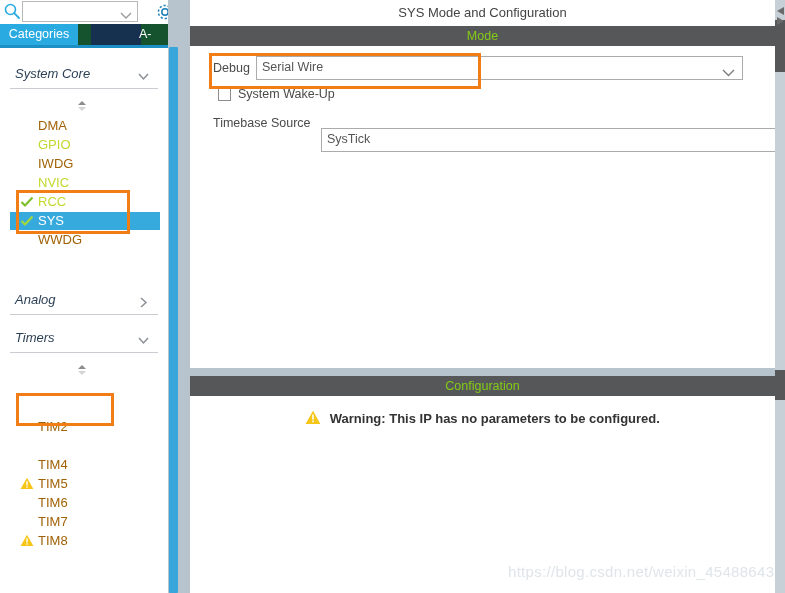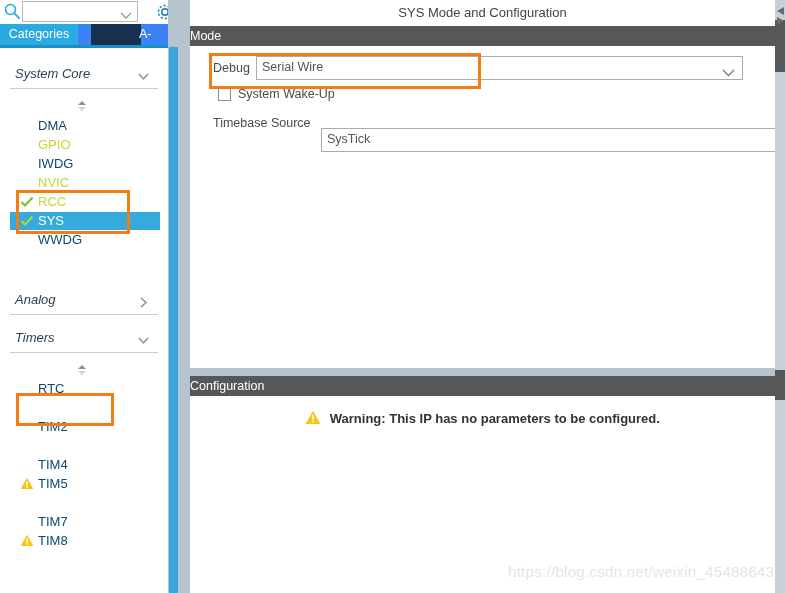--- a/index.html
+++ b/index.html
@@ -34,21 +34,21 @@
   .search-caret {
     position: absolute; right: 5px; top: 5px; width: 12px; height: 10px;
   }
   .gear-icon {
     position: absolute; left: 155px; top: 2px; width: 20px; height: 20px;
   }
 
   
   .tabs-band {
     position: absolute; left: 0; top: 24px; width: 168px; height: 21px;
-    background: #3b82f6;
+    background: #14532d;
   }
   .tab {
     position: absolute; top: 0; height: 21px; line-height: 21px;
     font-size: 12.5px; color: #ffffff; text-align: center; cursor: default;
   }
   .tab-categories { left: 0; width: 78px; background: #29abe2; }
   .tab-az { left: 91px; width: 50px; background: #16304f; padding-left: 48px; }
   .tabs-underline {
     position: absolute; left: 0; top: 45px; width: 168px; height: 3px;
     background: #1c8fc4;
@@ -83,21 +83,21 @@
   }
   .spinner {
     position: absolute; width: 16px; height: 12px;
   }
   .ip-item {
     position: absolute; left: 10px; width: 148px; height: 18px;
     font-size: 13px; color: #4d6076; cursor: default;
   }
   .ip-label { position: absolute; left: 28px; top: 1px; }
   .ip-green { color: #c3d82e; }
-  .ip-gray  { color: #0c4a6e; }
+  .ip-gray  { color: #a16207; }
   .ip-sel { background: #36a9dd; }
   .ip-sel .ip-label { color: #ffffff; }
   .chk {
     position: absolute; left: 10px; top: 3px; width: 14px; height: 12px;
   }
   .warn-tri {
     position: absolute; left: 10px; top: 2px; width: 14px; height: 13px;
   }
 
   
@@ -111,21 +111,21 @@
     position: absolute; left: 190px; top: 0; width: 585px; height: 593px;
     background: #ffffff;
   }
   .main-title {
     position: absolute; left: 0; top: 0; width: 585px; height: 26px;
     line-height: 26px; text-align: center; font-size: 13px; color: #444;
     background: #ffffff;
   }
   .section-bar {
     position: absolute; left: 0; width: 585px; height: 32px; line-height: 20px;
-    text-align: left; font-size: 12.5px; color: #ffffff; background: #555758;
+    text-align: center; font-size: 12.5px; color: #84cc16; background: #555758;
   }
   .bar-mode { top: 26px; }
   .mode-panel {
     position: absolute; left: 0; top: 46px; width: 585px; height: 322px;
     background: #ffffff;
   }
   .gap-h {
     position: absolute; left: 0; top: 368px; width: 585px; height: 8px;
     background: #b7c4cd;
   }
@@ -282,38 +282,38 @@
       </span>
     </div>
     <div class="group-rule" style="top:352px;"></div>
     <div class="spinner" style="left:74px; top:362px;">
       <svg width="16" height="12" viewBox="0 0 16 12">
         <polygon points="8,1 12,5 4,5" fill="#8d8d8d"></polygon>
         <polygon points="8,11 12,7 4,7" fill="#d3d3d3"></polygon>
       </svg>
     </div>
 
-    <div class="ip-item" style="top:380px;">
-      <span class="ip-label ip-gray">RTC</span>
-    </div>
     <div class="ip-item" style="top:418px;">
       <span class="ip-label ip-gray">TIM2</span>
     </div>
     <div class="ip-item" style="top:456px;">
       <span class="ip-label ip-gray">TIM4</span>
     </div>
     <div class="ip-item" style="top:475px;">
       <span class="warn-tri">
         <svg width="14" height="13" viewBox="0 0 14 13">
           <polygon points="7,0.8 13.4,12 0.6,12" fill="#f5c518"></polygon>
           <rect x="6.3" y="4.2" width="1.4" height="4.3" fill="#ffffff"></rect>
           <rect x="6.3" y="9.3" width="1.4" height="1.4" fill="#ffffff"></rect>
         </svg>
       </span>
       <span class="ip-label ip-gray">TIM5</span>
+    </div>
+    <div class="ip-item" style="top:494px;">
+      <span class="ip-label ip-gray">TIM6</span>
     </div>
     <div class="ip-item" style="top:513px;">
       <span class="ip-label ip-gray">TIM7</span>
     </div>
     <div class="ip-item" style="top:532px;">
       <span class="warn-tri">
         <svg width="14" height="13" viewBox="0 0 14 13">
           <polygon points="7,0.8 13.4,12 0.6,12" fill="#f5c518"></polygon>
           <rect x="6.3" y="4.2" width="1.4" height="4.3" fill="#ffffff"></rect>
           <rect x="6.3" y="9.3" width="1.4" height="1.4" fill="#ffffff"></rect>

